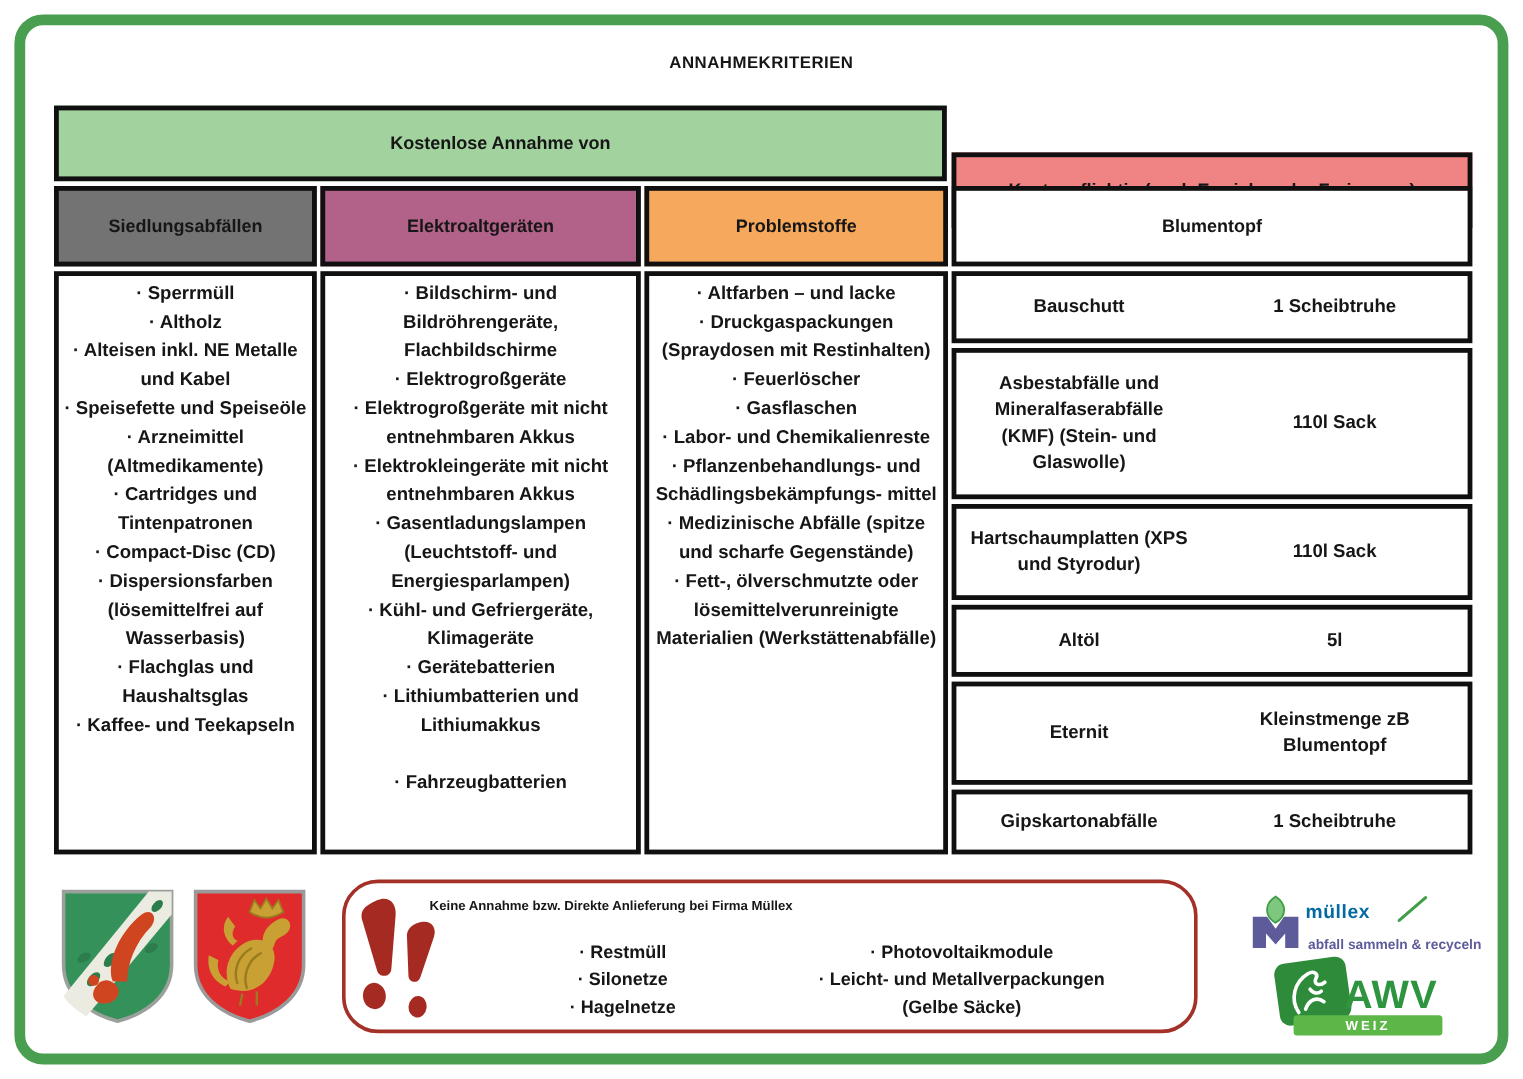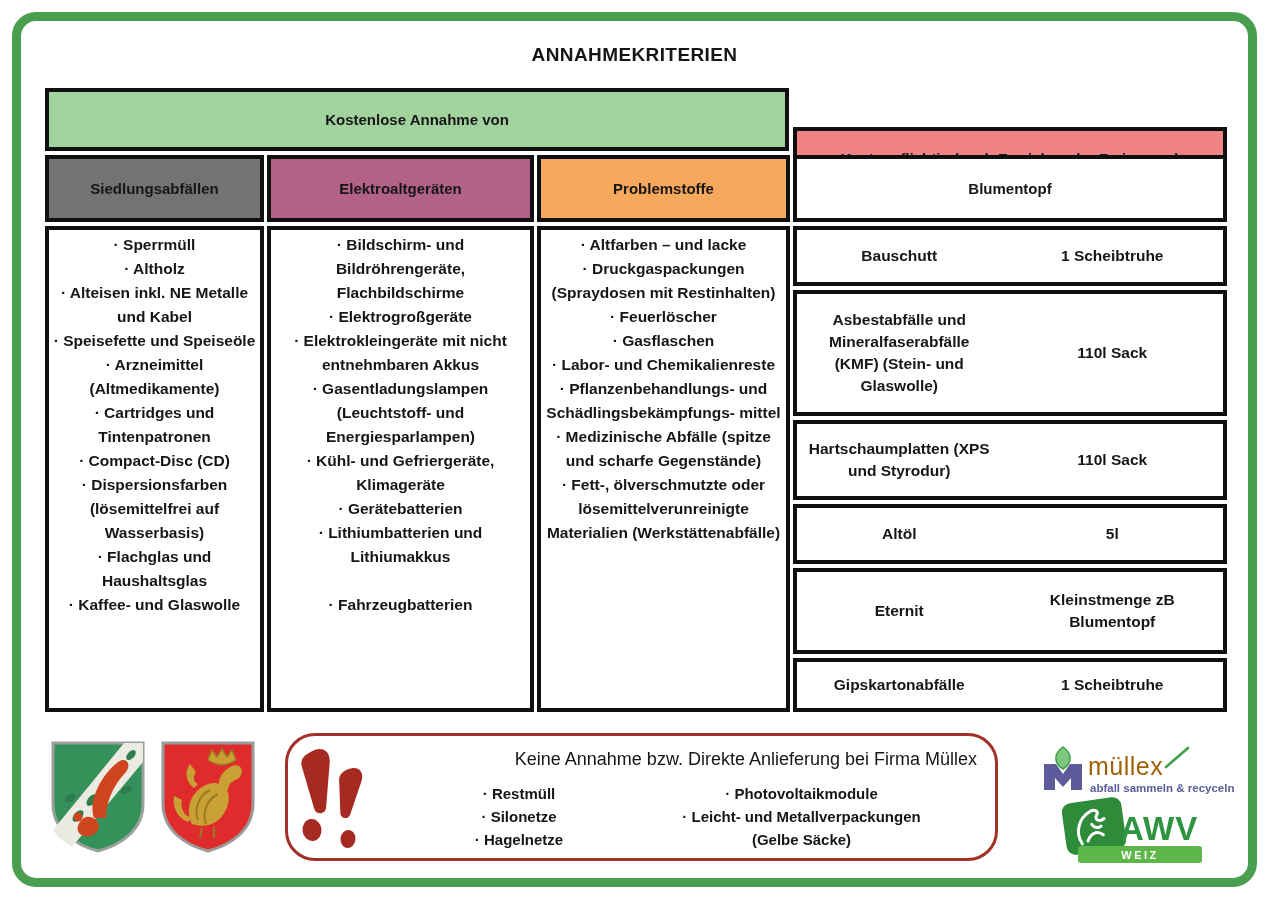--- a/index.html
+++ b/index.html
@@ -3,21 +3,21 @@
 <meta charset="utf-8">
 <style>
   html,body{margin:0;padding:0;}
   body{
     width:1269px;height:899px;position:relative;background:#ffffff;
     font-family:"Liberation Sans",sans-serif;color:#161616;overflow:hidden;
   }
   .frame{position:absolute;left:12px;top:12px;right:12px;bottom:12px;
     border:9px solid #4a9e50;border-radius:24px;pointer-events:none;}
   .title{position:absolute;left:0;right:0;top:44px;margin:0;text-align:center;
-    font-size:19px;font-weight:bold;letter-spacing:.4px;}
+    font-size:14px;font-weight:bold;letter-spacing:.4px;}
   .cell{position:absolute;box-sizing:border-box;border:4px solid #101010;
     display:flex;align-items:center;justify-content:center;text-align:center;
     font-weight:bold;font-size:15px;line-height:1.3;padding:0 8px;}
   .hdr-free{left:45px;top:88px;width:744px;height:63px;background:#a2d29e;}
   .hdr-paid{left:793px;top:88px;width:434px;height:63px;background:#f08383;margin-top:39px;}
   .sub-0{left:45px;top:155px;width:219px;height:67px;background:#737373;}
   .sub-1{left:267px;top:155px;width:267px;height:67px;background:#b26189;}
   .sub-2{left:537px;top:155px;width:253px;height:67px;background:#f6a85c;}
   .sub-3{left:793px;top:155px;width:434px;height:67px;background:#ffffff;}
   .body-col{position:absolute;top:226px;height:486px;box-sizing:border-box;
@@ -30,34 +30,34 @@
   .fcol{position:absolute;left:793px;top:226px;width:434px;height:486px;
     display:flex;flex-direction:column;gap:4px;}
   .frow{box-sizing:border-box;border:4px solid #101010;display:flex;
     align-items:center;font-weight:bold;background:#fff;}
   .fmat{width:48%;text-align:center;font-size:15.5px;line-height:22px;
     padding:0 10px;box-sizing:border-box;}
   .famt{flex:1;text-align:center;font-size:15.5px;line-height:22px;
     padding:0 8px;box-sizing:border-box;}
   .notice{position:absolute;left:285px;top:733px;width:713px;height:128px;
     box-sizing:border-box;border:3px solid #a33128;border-radius:30px;background:#fff;}
-  .notice-title{position:absolute;left:70px;right:18px;top:13px;text-align:right;
-    font-weight:normal;font-size:18px;}
+  .notice-title{position:absolute;left:70px;right:18px;top:13px;text-align:left;
+    font-weight:bold;font-size:11px;}
   .notice-cols{position:absolute;left:118px;right:24px;top:46px;display:flex;}
   .ncol{font-weight:bold;font-size:15px;line-height:23px;text-align:center;}
   .ncol-left{width:40%;}
   .ncol-right{width:60%;}
   .excl{position:absolute;left:8px;top:10px;}
   .coat{position:absolute;top:738px;}
   .coat-1{left:48px;}
   .coat-2{left:158px;}
   .mullex{position:absolute;left:1042px;top:744px;width:190px;height:56px;}
   .mx-icon{position:absolute;left:0;top:2px;}
-  .mx-name{position:absolute;left:46px;top:8px;font-size:25px;font-weight:normal;
-    color:#a16207;letter-spacing:.5px;}
+  .mx-name{position:absolute;left:46px;top:8px;font-size:16px;font-weight:bold;
+    color:#0369a1;letter-spacing:.5px;}
   .mx-check{position:absolute;left:122px;top:2px;}
   .mx-tag{position:absolute;left:48px;top:38px;font-size:11.5px;font-weight:bold;
     color:#5d5b99;white-space:nowrap;}
   .awv{position:absolute;left:1056px;top:798px;width:160px;height:68px;}
   .awv-sq{position:absolute;left:8px;top:2px;width:60px;height:52px;background:#2e8b3a;
     border-radius:9px;transform:rotate(-8deg);}
   .awv-txt{position:absolute;left:64px;top:12px;font-size:33px;font-weight:bold;
     color:#2f9440;letter-spacing:1px;}
   .awv-bar{position:absolute;left:22px;top:48px;width:124px;height:17px;background:#5cb648;
     border-radius:3px;display:flex;align-items:center;justify-content:center;
@@ -93,25 +93,26 @@
 <div class="body-col col-0">
     <div class="item">· Sperrmüll</div>
     <div class="item">· Altholz</div>
     <div class="item">· Alteisen inkl. NE Metalle und Kabel</div>
     <div class="item">· Speisefette und Speiseöle</div>
     <div class="item">· Arzneimittel (Altmedikamente)</div>
     <div class="item">· Cartridges und Tintenpatronen</div>
     <div class="item">· Compact-Disc (CD)</div>
     <div class="item">· Dispersionsfarben (lösemittelfrei auf Wasserbasis)</div>
     <div class="item">· Flachglas und Haushaltsglas</div>
-    <div class="item">· Kaffee- und Glaswolle</div>
+    <div class="item">· Kaffee- und Teekapseln</div>
   </div>
 <div class="body-col col-1">
     <div class="item">· Bildschirm- und Bildröhrengeräte, Flachbildschirme</div>
     <div class="item">· Elektrogroßgeräte</div>
+    <div class="item">· Elektrogroßgeräte mit nicht entnehmbaren Akkus</div>
     <div class="item">· Elektrokleingeräte mit nicht entnehmbaren Akkus</div>
     <div class="item">· Gasentladungslampen (Leuchtstoff- und Energiesparlampen)</div>
     <div class="item">· Kühl- und Gefriergeräte, Klimageräte</div>
     <div class="item">· Gerätebatterien</div>
     <div class="item">· Lithiumbatterien und Lithiumakkus</div>
     <div class="item gap">· Fahrzeugbatterien</div>
   </div>
 <div class="body-col col-2">
     <div class="item">· Altfarben – und lacke</div>
     <div class="item">· Druckgaspackungen (Spraydosen mit Restinhalten)</div>

